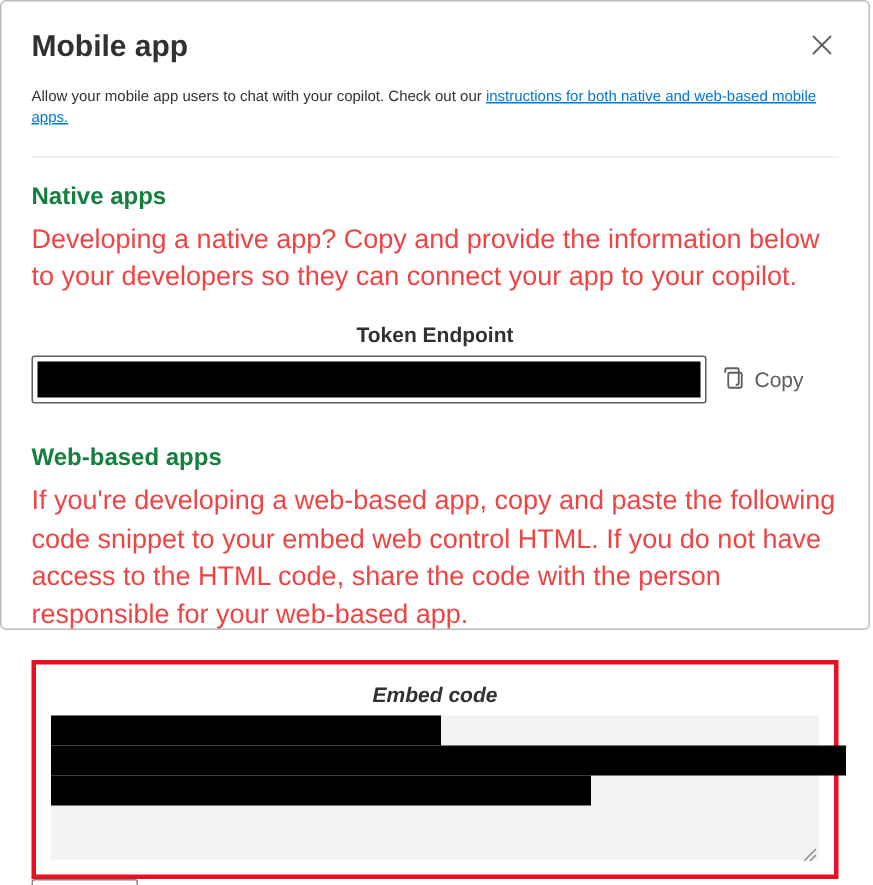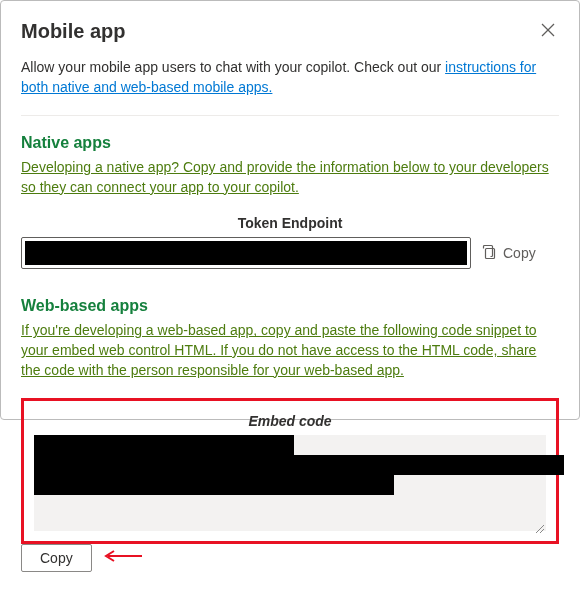--- a/index.html
+++ b/index.html
@@ -33,43 +33,42 @@
     .close-btn {
       background: none;
       border: none;
       cursor: pointer;
       padding: 4px;
       color: #605e5c;
       font-size: 14px;
     }
     .close-btn svg { width: 14px; height: 14px; }
     .intro {
-      font-size: 14px;
+      font-size: 10px;
       color: #323130;
       line-height: 1.4;
       margin-bottom: 18px;
     }
     .intro a { color: #0078d4; text-decoration: underline; }
     .divider {
       border: none;
       border-top: 1px solid #edebe9;
       margin-bottom: 18px;
     }
     .section-title {
       font-size: 16px;
       font-weight: 600;
       color: #15803d;
       margin-bottom: 6px;
     }
     .section-desc {
-      font-size: 14px;
-      color: #4d7c0f;
+      font-size: 18px;
+      color: #ef4444;
       line-height: 1.4;
       margin-bottom: 18px;
-      text-decoration: underline;
     }
     .field-label {
       font-size: 14px;
       font-weight: 600;
       color: #323130;
       margin-bottom: 6px;
       text-align: center;
     }
     .token-row {
       display: flex;

